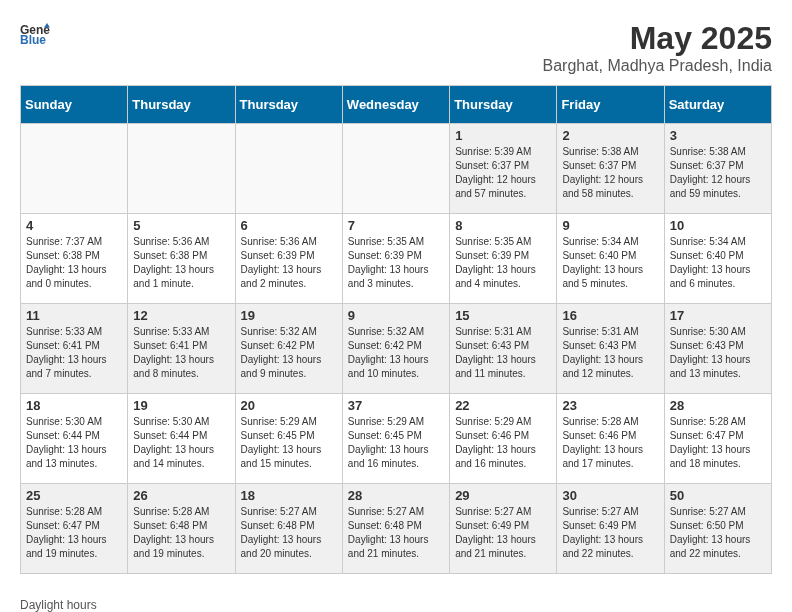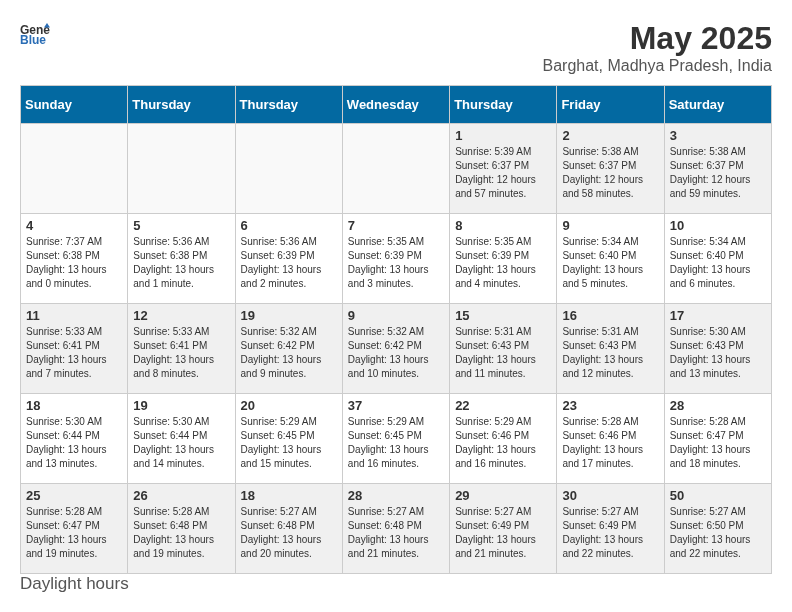--- a/index.html
+++ b/index.html
@@ -70,22 +70,22 @@
       font-weight: bold;
       display: block;
       margin-bottom: 2px;
     }
     .day-info {
       font-size: 10px;
       line-height: 1.4;
       color: #333;
     }
     .footer {
-      margin-top: 0;
-      font-size: 17px;
+      margin-top: 24px;
+      font-size: 12px;
       color: #555;
     }
   </style>
 </head>
 <body>
 
 <div class="header">
   <div class="logo">
     <svg class="logo-icon" viewBox="0 0 40 40">
       <text x="0" y="18" font-size="16" font-weight="bold" fill="#333">General</text>

